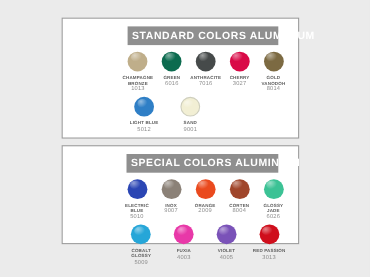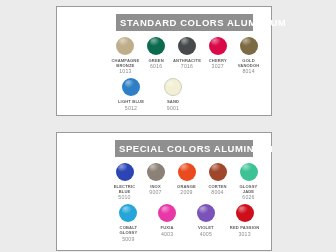--- a/index.html
+++ b/index.html
@@ -21,27 +21,27 @@
   }
   .panel {
     position: absolute;
     left: 56px;
     width: 216px;
     background: #ffffff;
     border: 1px solid #9a9a9a;
     box-sizing: border-box;
   }
   .panel-standard {
-    top: 6px;
+    top: 16px;
     height: 110px;
     padding-left: 41px;
   }
   .panel-special {
     top: 132px;
-    height: 119px;
+    height: 90px;
     padding-left: 40px;
   }
   .panel-inner {
     position: relative;
     width: 100%;
     height: 100%;
     box-sizing: border-box;
     padding: 6px 6px 4px 6px;
   }
   .banner {

